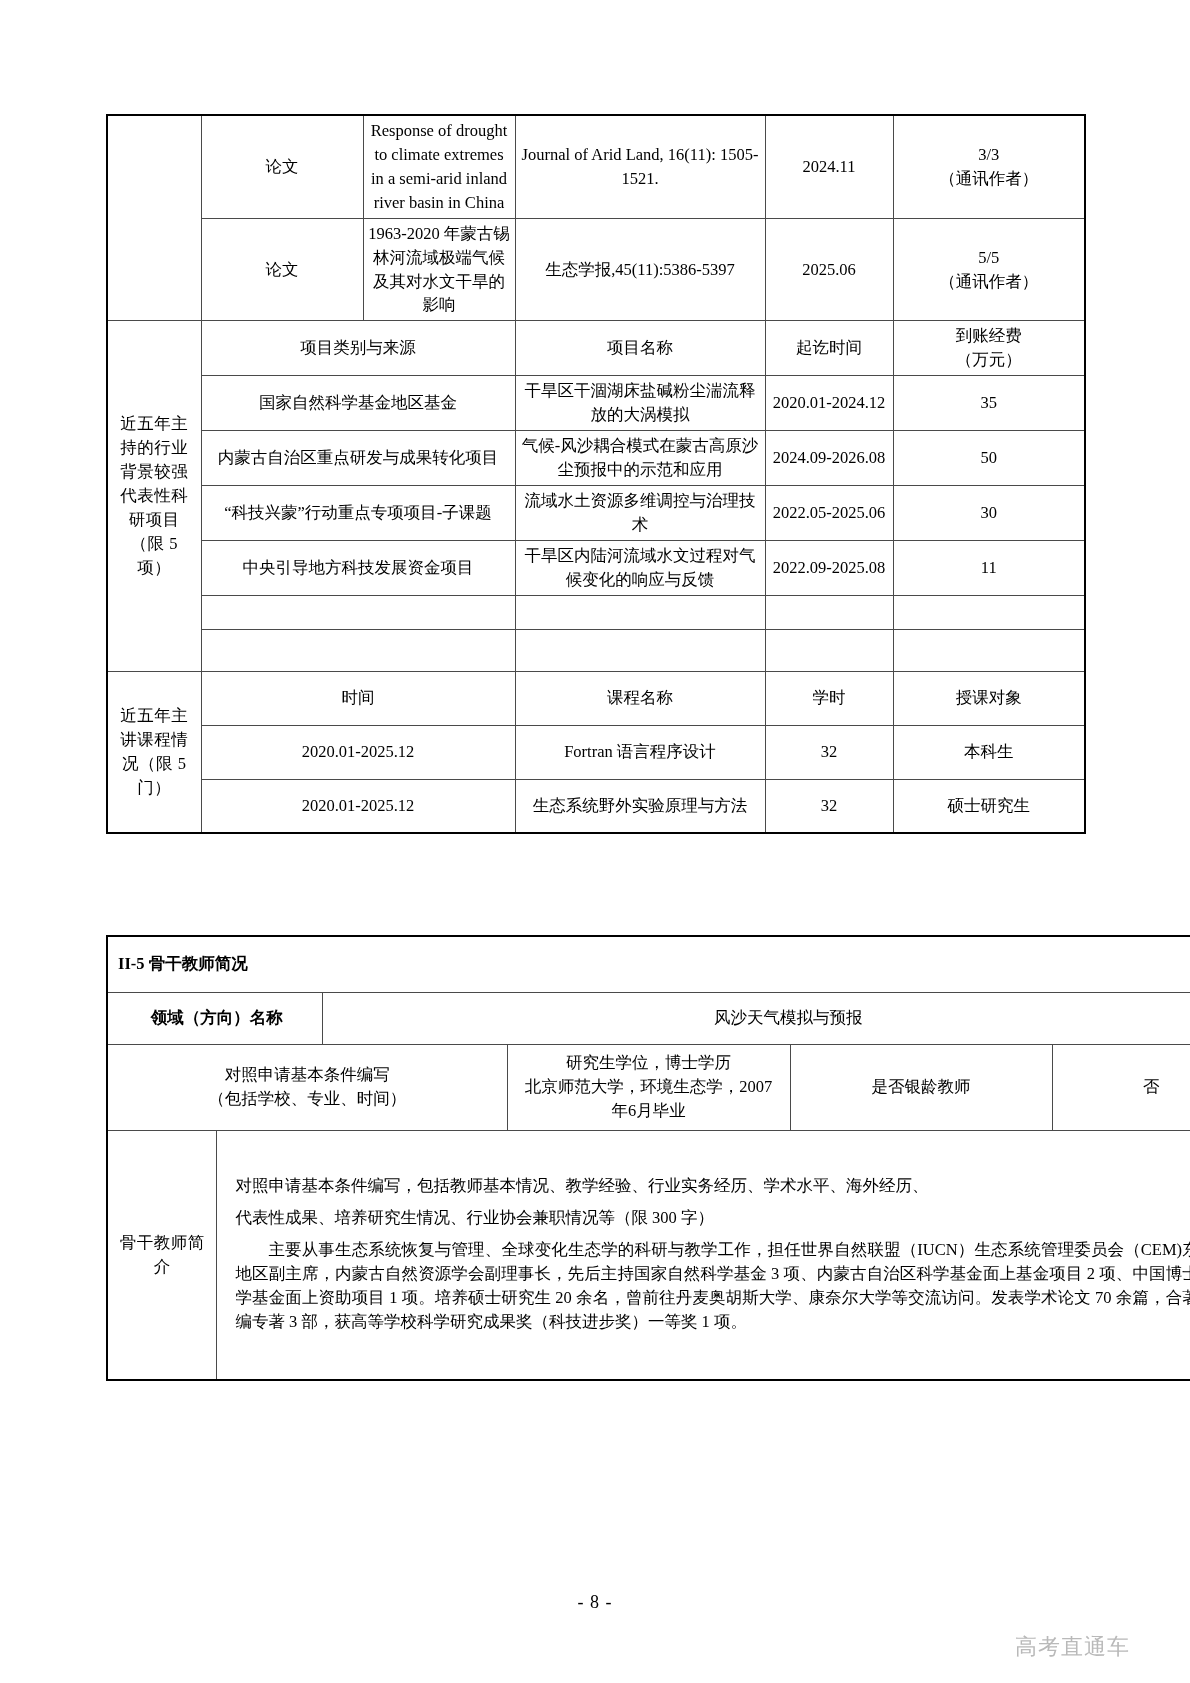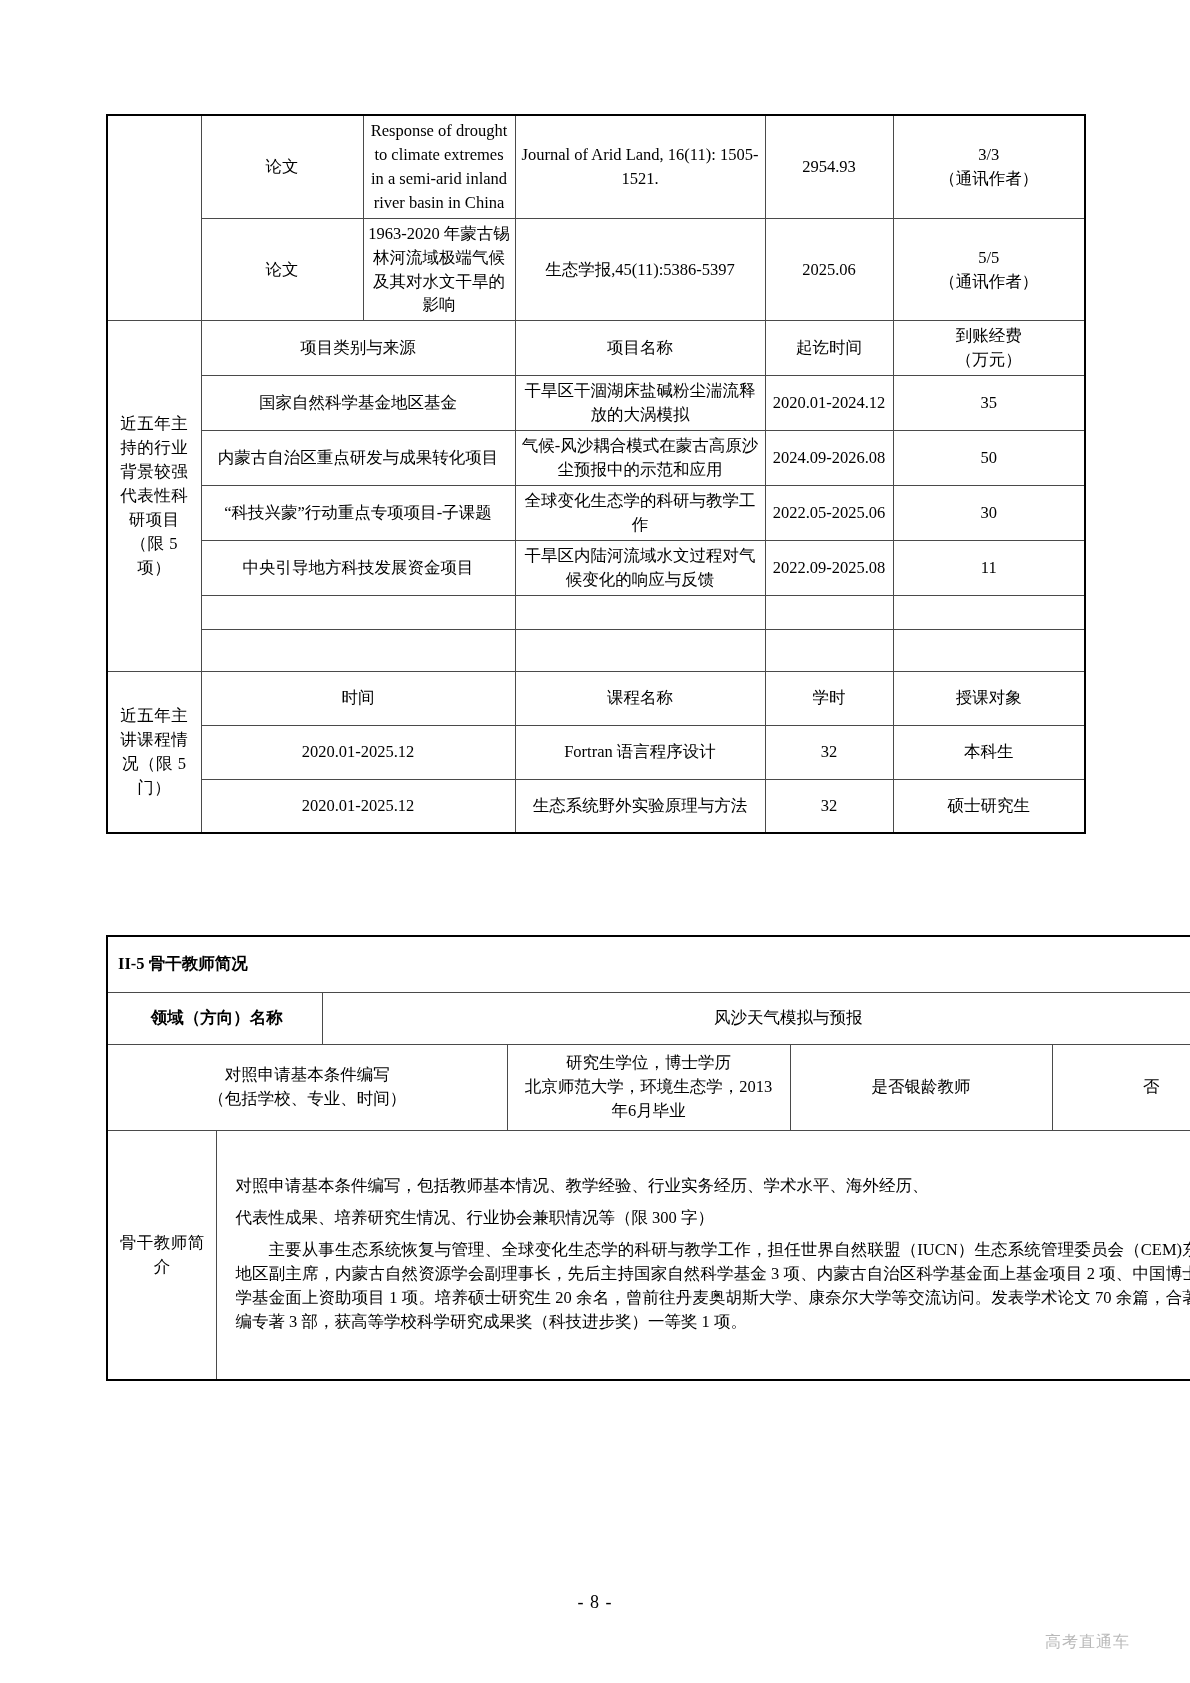--- a/index.html
+++ b/index.html
@@ -104,21 +104,21 @@
     top: 1592px;
     width: 1190px;
     text-align: center;
     font-size: 18px;
     letter-spacing: 1px;
   }
   .watermark {
     position: absolute;
     right: 60px;
     top: 1632px;
-    font-size: 16px;
+    font-size: 22px;
     color: #b9b9b9;
     font-family: "DejaVu Sans", "Liberation Sans", sans-serif;
     letter-spacing: 1px;
     user-select: none;
   }
 </style>
 </head>
 <body>
 
 <div class="page">
@@ -133,21 +133,21 @@
         <col style="width:128px">
         <col style="width:192px">
       </colgroup>
       <tbody>
 
         <tr>
           <td rowspan="2" style="border-left:none;border-top:none;border-bottom:none;"></td>
           <td>论文</td>
           <td class="en-title">Response of drought to climate extremes in a semi-arid inland river basin in China</td>
           <td>Journal of Arid Land, 16(11): 1505-1521.</td>
-          <td>2954.93</td>
+          <td>2024.11</td>
           <td>
             <div>3/3</div>
             <div>（通讯作者）</div>
           </td>
         </tr>
 
         <tr>
           <td>论文</td>
           <td>1963-2020 年蒙古锡林河流域极端气候及其对水文干旱的影响</td>
           <td>生态学报,45(11):5386-5397</td>
@@ -176,21 +176,21 @@
           <td>35</td>
         </tr>
         <tr>
           <td colspan="2">内蒙古自治区重点研发与成果转化项目</td>
           <td>气候-风沙耦合模式在蒙古高原沙尘预报中的示范和应用</td>
           <td>2024.09-2026.08</td>
           <td>50</td>
         </tr>
         <tr>
           <td colspan="2">“科技兴蒙”行动重点专项项目-子课题</td>
-          <td>全球变化生态学的科研与教学工作</td>
+          <td>流域水土资源多维调控与治理技术</td>
           <td>2022.05-2025.06</td>
           <td>30</td>
         </tr>
         <tr>
           <td colspan="2">中央引导地方科技发展资金项目</td>
           <td>干旱区内陆河流域水文过程对气候变化的响应与反馈</td>
           <td>2022.09-2025.08</td>
           <td>11</td>
         </tr>
         <tr style="height:34px">
@@ -256,21 +256,21 @@
         </tr>
 
 
         <tr style="height:86px">
           <td colspan="4">
             <div>对照申请基本条件编写</div>
             <div>（包括学校、专业、时间）</div>
           </td>
           <td colspan="3">
             <div>研究生学位，博士学历</div>
-            <div>北京师范大学，环境生态学，2013</div>
+            <div>北京师范大学，环境生态学，2007</div>
             <div>年6月毕业</div>
           </td>
           <td colspan="2">是否银龄教师</td>
           <td>否</td>
         </tr>
 
         <tr style="height:250px">
           <td class="vlabel">骨干教师简介</td>
           <td colspan="9" class="bio">
             <p>对照申请基本条件编写，包括教师基本情况、教学经验、行业实务经历、学术水平、海外经历、</p>

